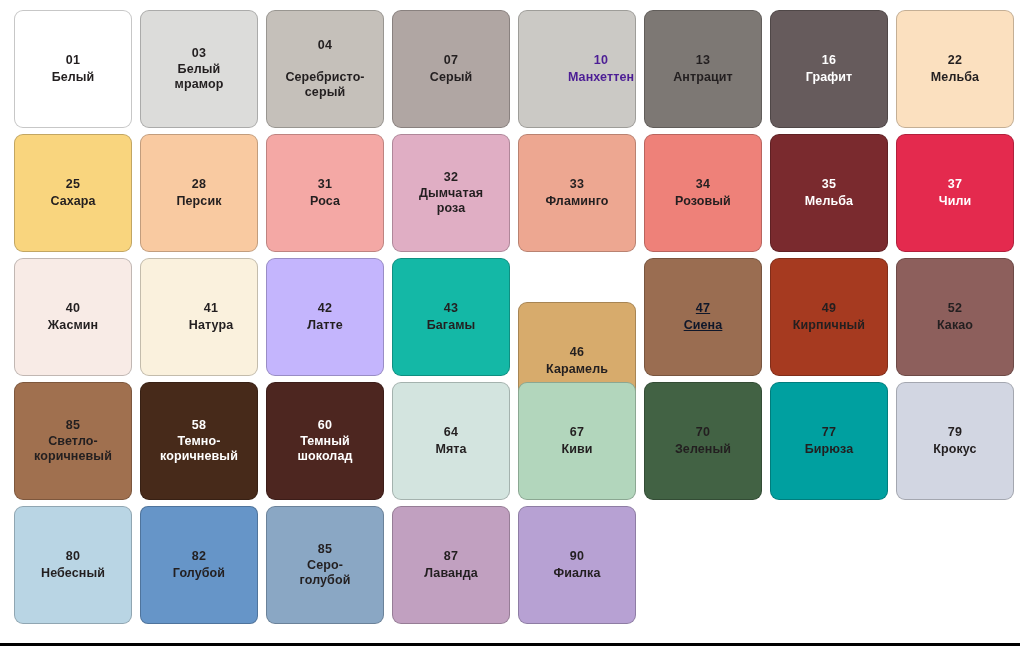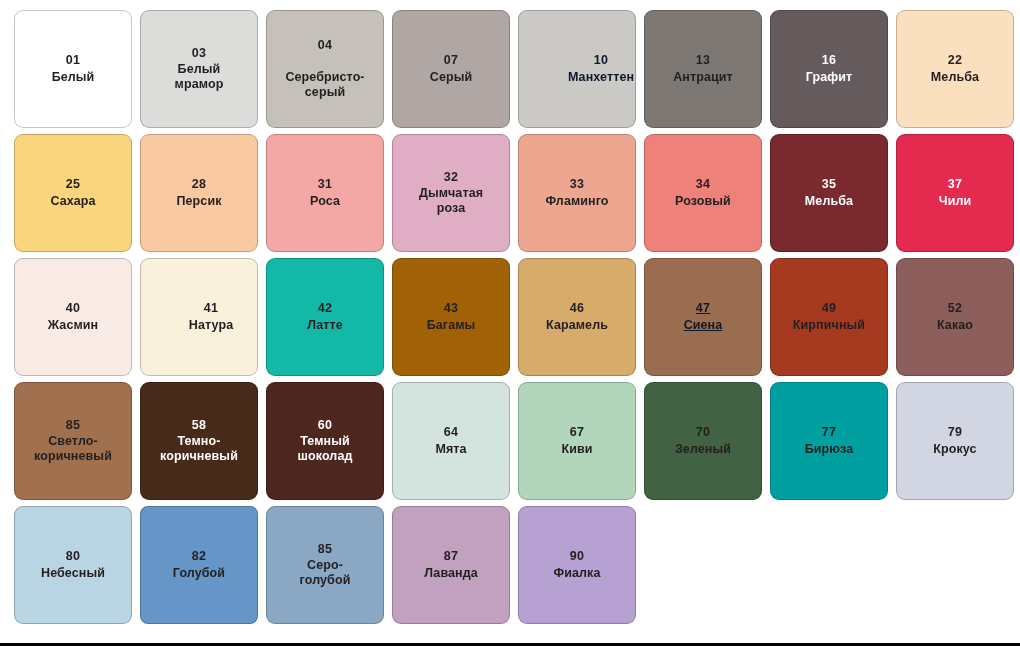--- a/index.html
+++ b/index.html
@@ -91,21 +91,21 @@
     </div>
     <div class="swatch" style="background: rgb(197, 192, 186); color: rgb(35, 31, 32); gap: 16px;">
       <div class="swatch-code">04</div>
       <div class="swatch-name">Серебристо-
 серый</div>
     </div>
     <div class="swatch" style="background: rgb(176, 166, 163); color: rgb(35, 31, 32);">
       <div class="swatch-code">07</div>
       <div class="swatch-name">Серый</div>
     </div>
-    <div class="swatch" style="background: rgb(203, 201, 197); color: #0f172a; padding-left: 48px;">
+    <div class="swatch" style="background: rgb(203, 201, 197); color: #4c1d95; padding-left: 48px;">
       <div class="swatch-code">10</div>
       <div class="swatch-name">Манхеттен</div>
     </div>
     <div class="swatch" style="background: rgb(125, 120, 116); color: rgb(35, 31, 32);">
       <div class="swatch-code">13</div>
       <div class="swatch-name">Антрацит</div>
     </div>
     <div class="swatch" style="background: rgb(102, 91, 92); color: rgb(255, 255, 255);">
       <div class="swatch-code">16</div>
       <div class="swatch-name">Графит</div>
@@ -148,29 +148,29 @@
       <div class="swatch-name">Чили</div>
     </div>
     <div class="swatch" style="background: rgb(248, 235, 230); color: rgb(35, 31, 32);">
       <div class="swatch-code">40</div>
       <div class="swatch-name">Жасмин</div>
     </div>
     <div class="swatch" style="background: rgb(250, 241, 221); color: rgb(35, 31, 32); padding-left: 24px;">
       <div class="swatch-code">41</div>
       <div class="swatch-name">Натура</div>
     </div>
-    <div class="swatch" style="background: #14b8a6; color: rgb(35, 31, 32);">
+    <div class="swatch" style="background: #c4b5fd; color: rgb(35, 31, 32);">
       <div class="swatch-code">42</div>
       <div class="swatch-name">Латте</div>
     </div>
-    <div class="swatch" style="background: #a16207; color: rgb(35, 31, 32);">
+    <div class="swatch" style="background: #14b8a6; color: rgb(35, 31, 32);">
       <div class="swatch-code">43</div>
       <div class="swatch-name">Багамы</div>
     </div>
-    <div class="swatch" style="background: rgb(215, 171, 108); color: rgb(35, 31, 32);">
+    <div class="swatch" style="background: rgb(215, 171, 108); color: rgb(35, 31, 32); margin-top: 44px;">
       <div class="swatch-code">46</div>
       <div class="swatch-name">Карамель</div>
     </div>
     <div class="swatch" style="background: rgb(154, 109, 81); color: #0f172a; text-decoration: underline;">
       <div class="swatch-code">47</div>
       <div class="swatch-name">Сиена</div>
     </div>
     <div class="swatch" style="background: rgb(166, 58, 32); color: rgb(35, 31, 32);">
       <div class="swatch-code">49</div>
       <div class="swatch-name">Кирпичный</div>

